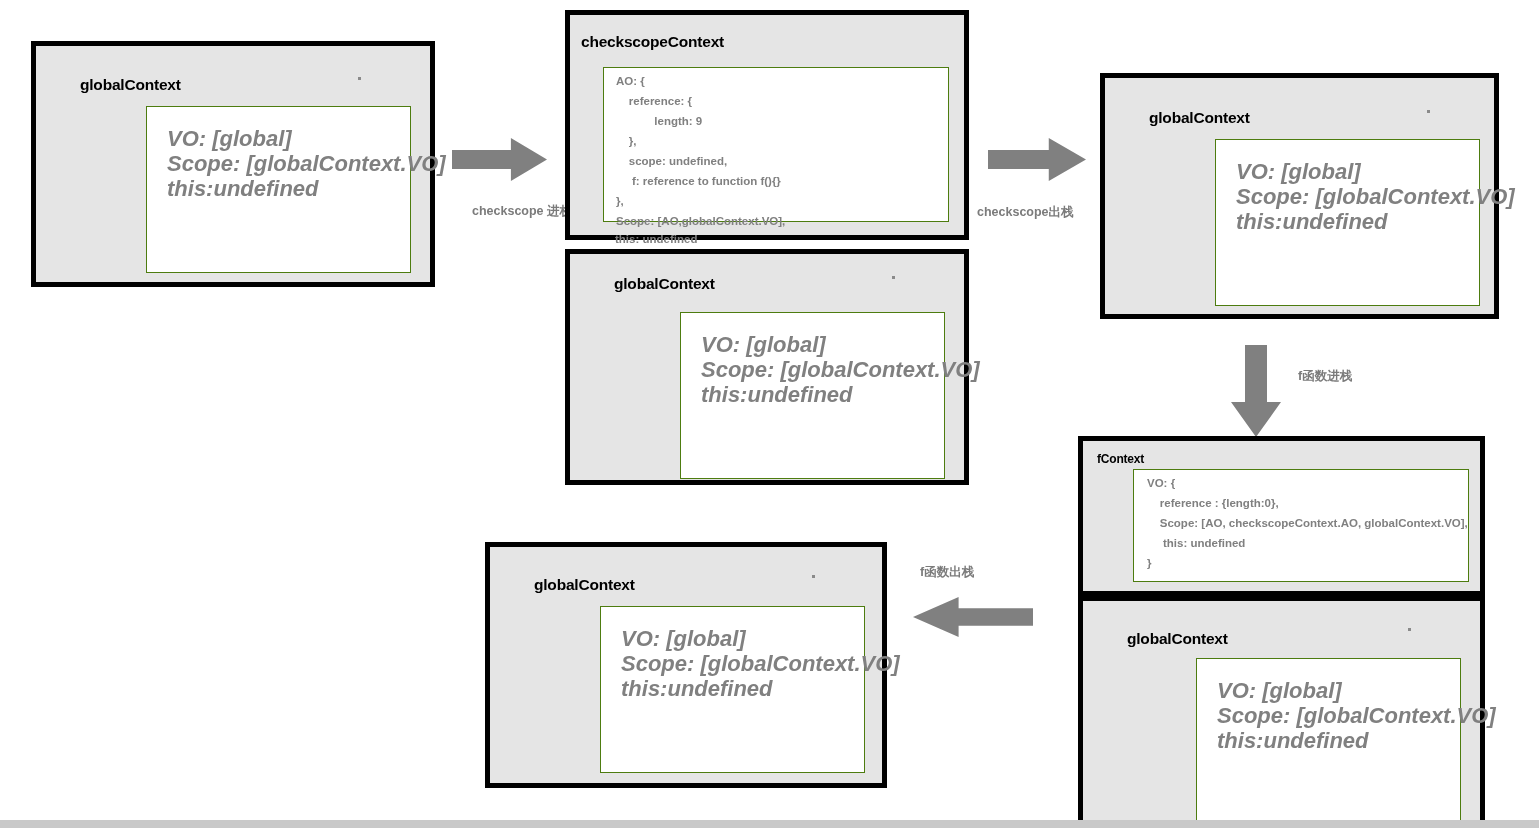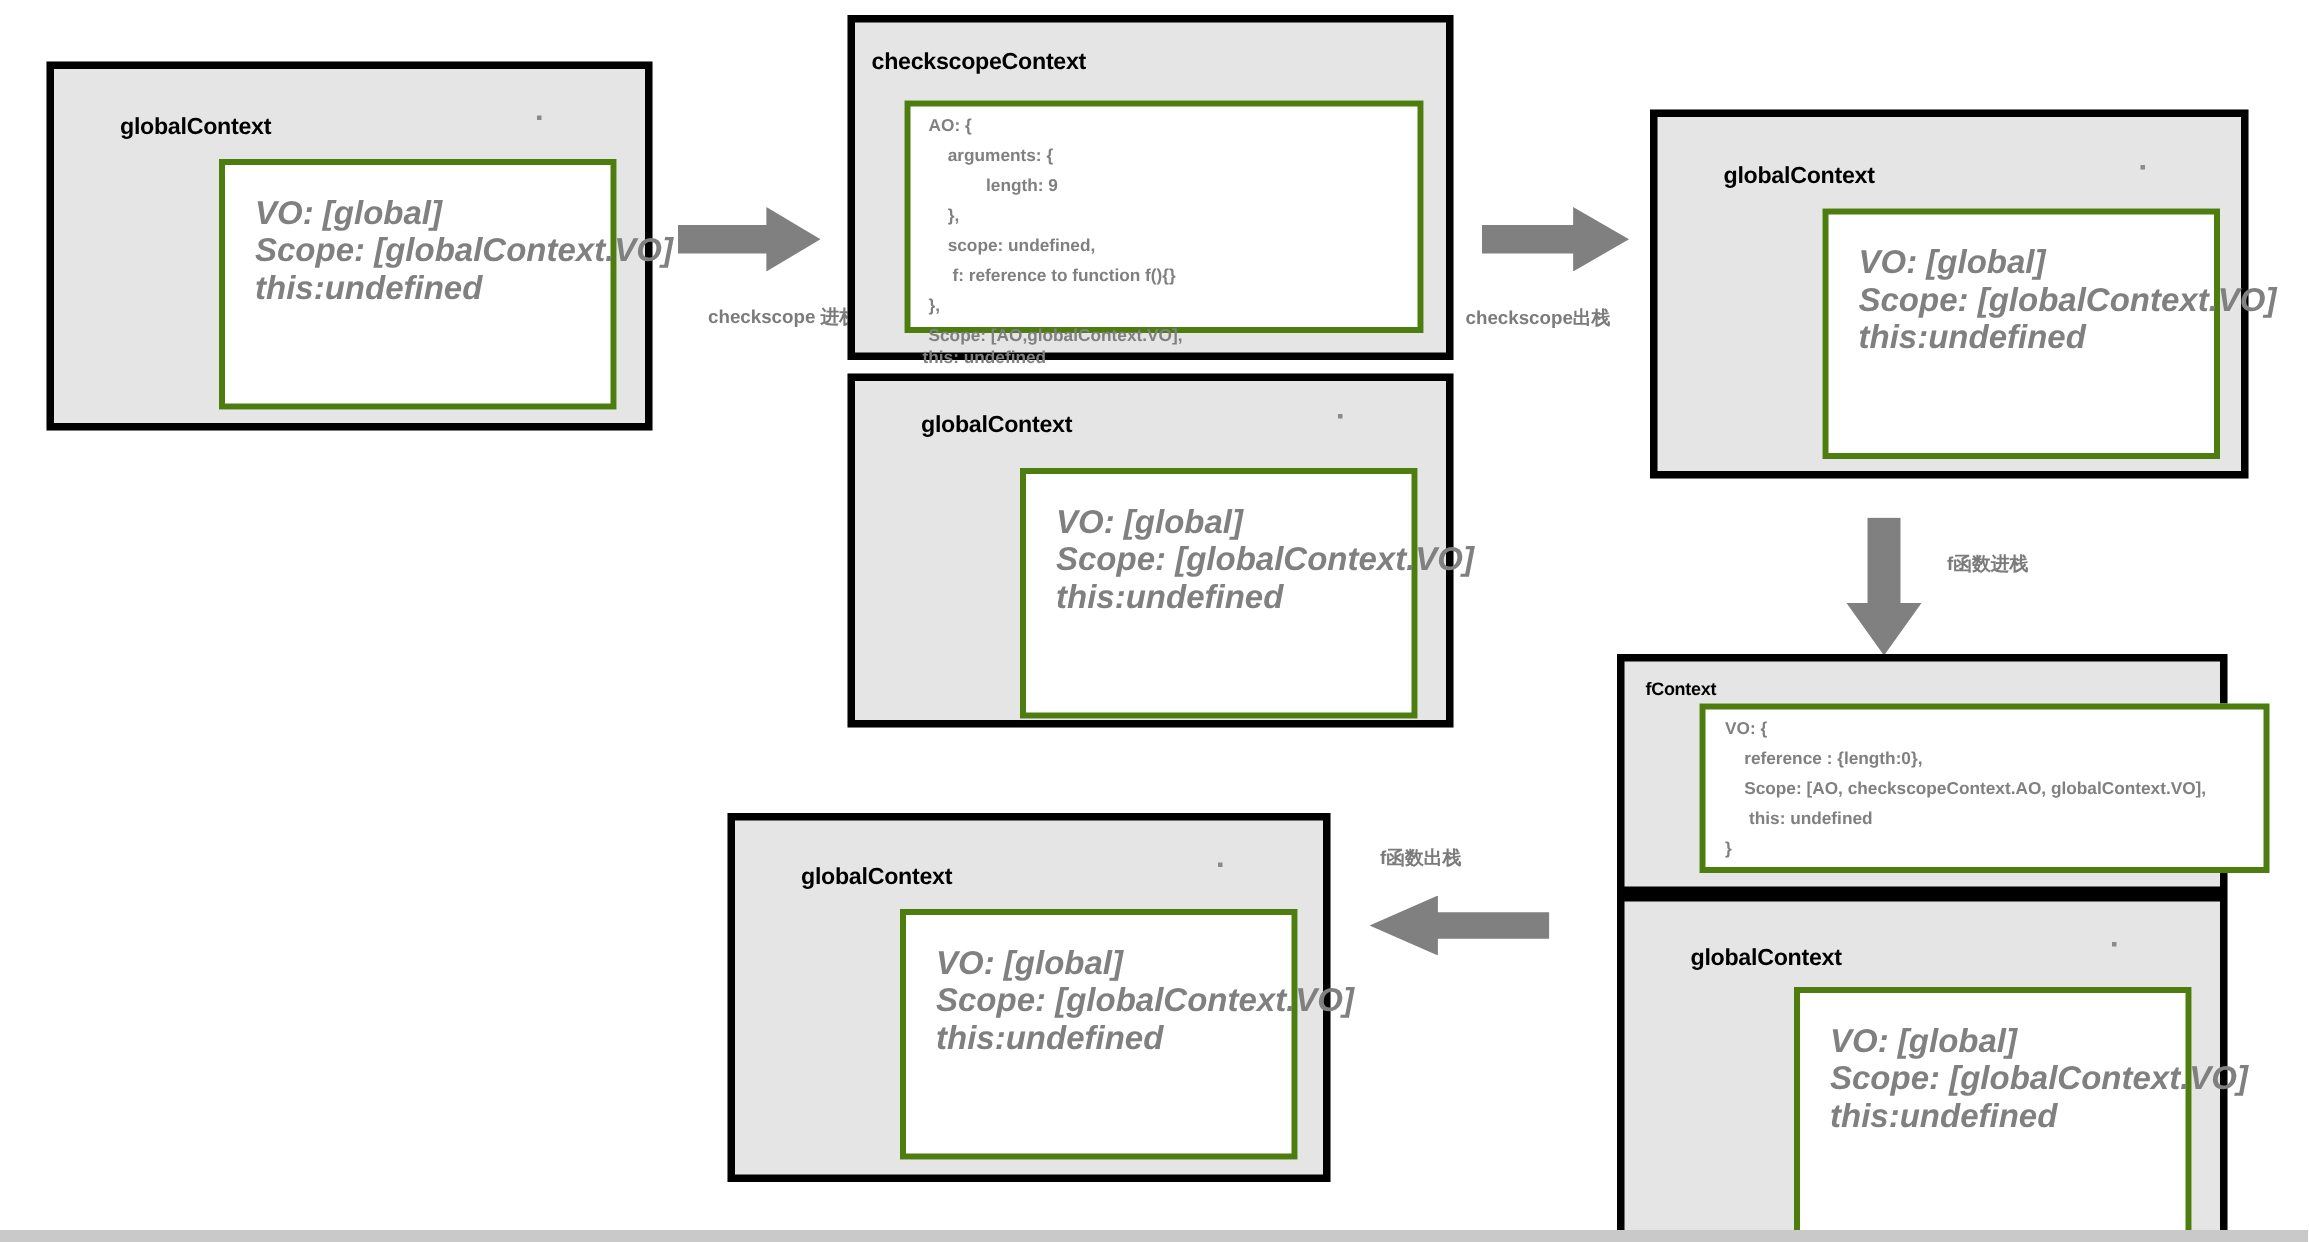--- a/index.html
+++ b/index.html
@@ -43,21 +43,21 @@
     position: absolute;
     width: 3px;
     height: 3px;
     background: #8a8a8a;
   }
 
   
   .inner-box {
     position: absolute;
     box-sizing: border-box;
-    border: 4px solid #4d7c0f;
+    border: 1px solid #4d7c0f;
     background: #ffffff;
   }
 
   
   .line {
     position: absolute;
     color: #808080;
     font-weight: bold;
     white-space: pre;
   }
@@ -113,21 +113,21 @@
     </div>
   </div>
 
   <div class="arrow arrow-right" style="left:452px; top:138px; width:95px; height:43px;"></div>
   <div class="arrow-label" style="left:472px; top:203px;">checkscope 进栈</div>
 
   <div class="ctx-box" style="left:565px; top:10px; width:404px; height:230px;">
     <div class="ctx-title big" style="left:11px; top:18px;">checkscopeContext</div>
     <div class="inner-box" style="left:33px; top:52px; width:346px; height:155px;">
       <div class="line sm" style="left:12px; top:7px;">AO: {</div>
-      <div class="line sm" style="left:12px; top:27px;">    arguments: {</div>
+      <div class="line sm" style="left:12px; top:27px;">    reference: {</div>
       <div class="line sm" style="left:12px; top:47px;">            length: 9</div>
       <div class="line sm" style="left:12px; top:67px;">    },</div>
       <div class="line sm" style="left:12px; top:87px;">    scope: undefined,</div>
       <div class="line sm" style="left:12px; top:107px;">     f: reference to function f(){}</div>
       <div class="line sm" style="left:12px; top:127px;">},</div>
       <div class="line sm" style="left:12px; top:147px;">Scope: [AO,globalContext.VO],</div>
     </div>
     <div class="line sm" style="left:45px; top:218px;">this: undefined</div>
   </div>
 
@@ -152,21 +152,21 @@
       <div class="line lg" style="left:20px; top:44px;">Scope: [globalContext.VO]</div>
       <div class="line lg" style="left:20px; top:69px;">this:undefined</div>
     </div>
   </div>
 
   <div class="arrow arrow-down" style="left:1231px; top:345px; width:50px; height:92px;"></div>
   <div class="arrow-label" style="left:1298px; top:368px;">f函数进栈</div>
 
   <div class="ctx-box" style="left:1078px; top:436px; width:407px; height:160px;">
     <div class="ctx-title small" style="left:14px; top:11px;">fContext</div>
-    <div class="inner-box" style="left:50px; top:28px; width:380px; height:113px;">
+    <div class="inner-box" style="left:50px; top:28px; width:336px; height:113px;">
       <div class="line sm" style="left:13px; top:7px;">VO: {</div>
       <div class="line sm" style="left:13px; top:27px;">    reference : {length:0},</div>
       <div class="line sm" style="left:13px; top:47px;">    Scope: [AO, checkscopeContext.AO, globalContext.VO],</div>
       <div class="line sm" style="left:13px; top:67px;">     this: undefined</div>
       <div class="line sm" style="left:13px; top:87px;">}</div>
     </div>
   </div>
 
   <div class="ctx-box" style="left:1078px; top:596px; width:407px; height:232px;">
     <div class="ctx-title big" style="left:44px; top:29px;">globalContext</div>

